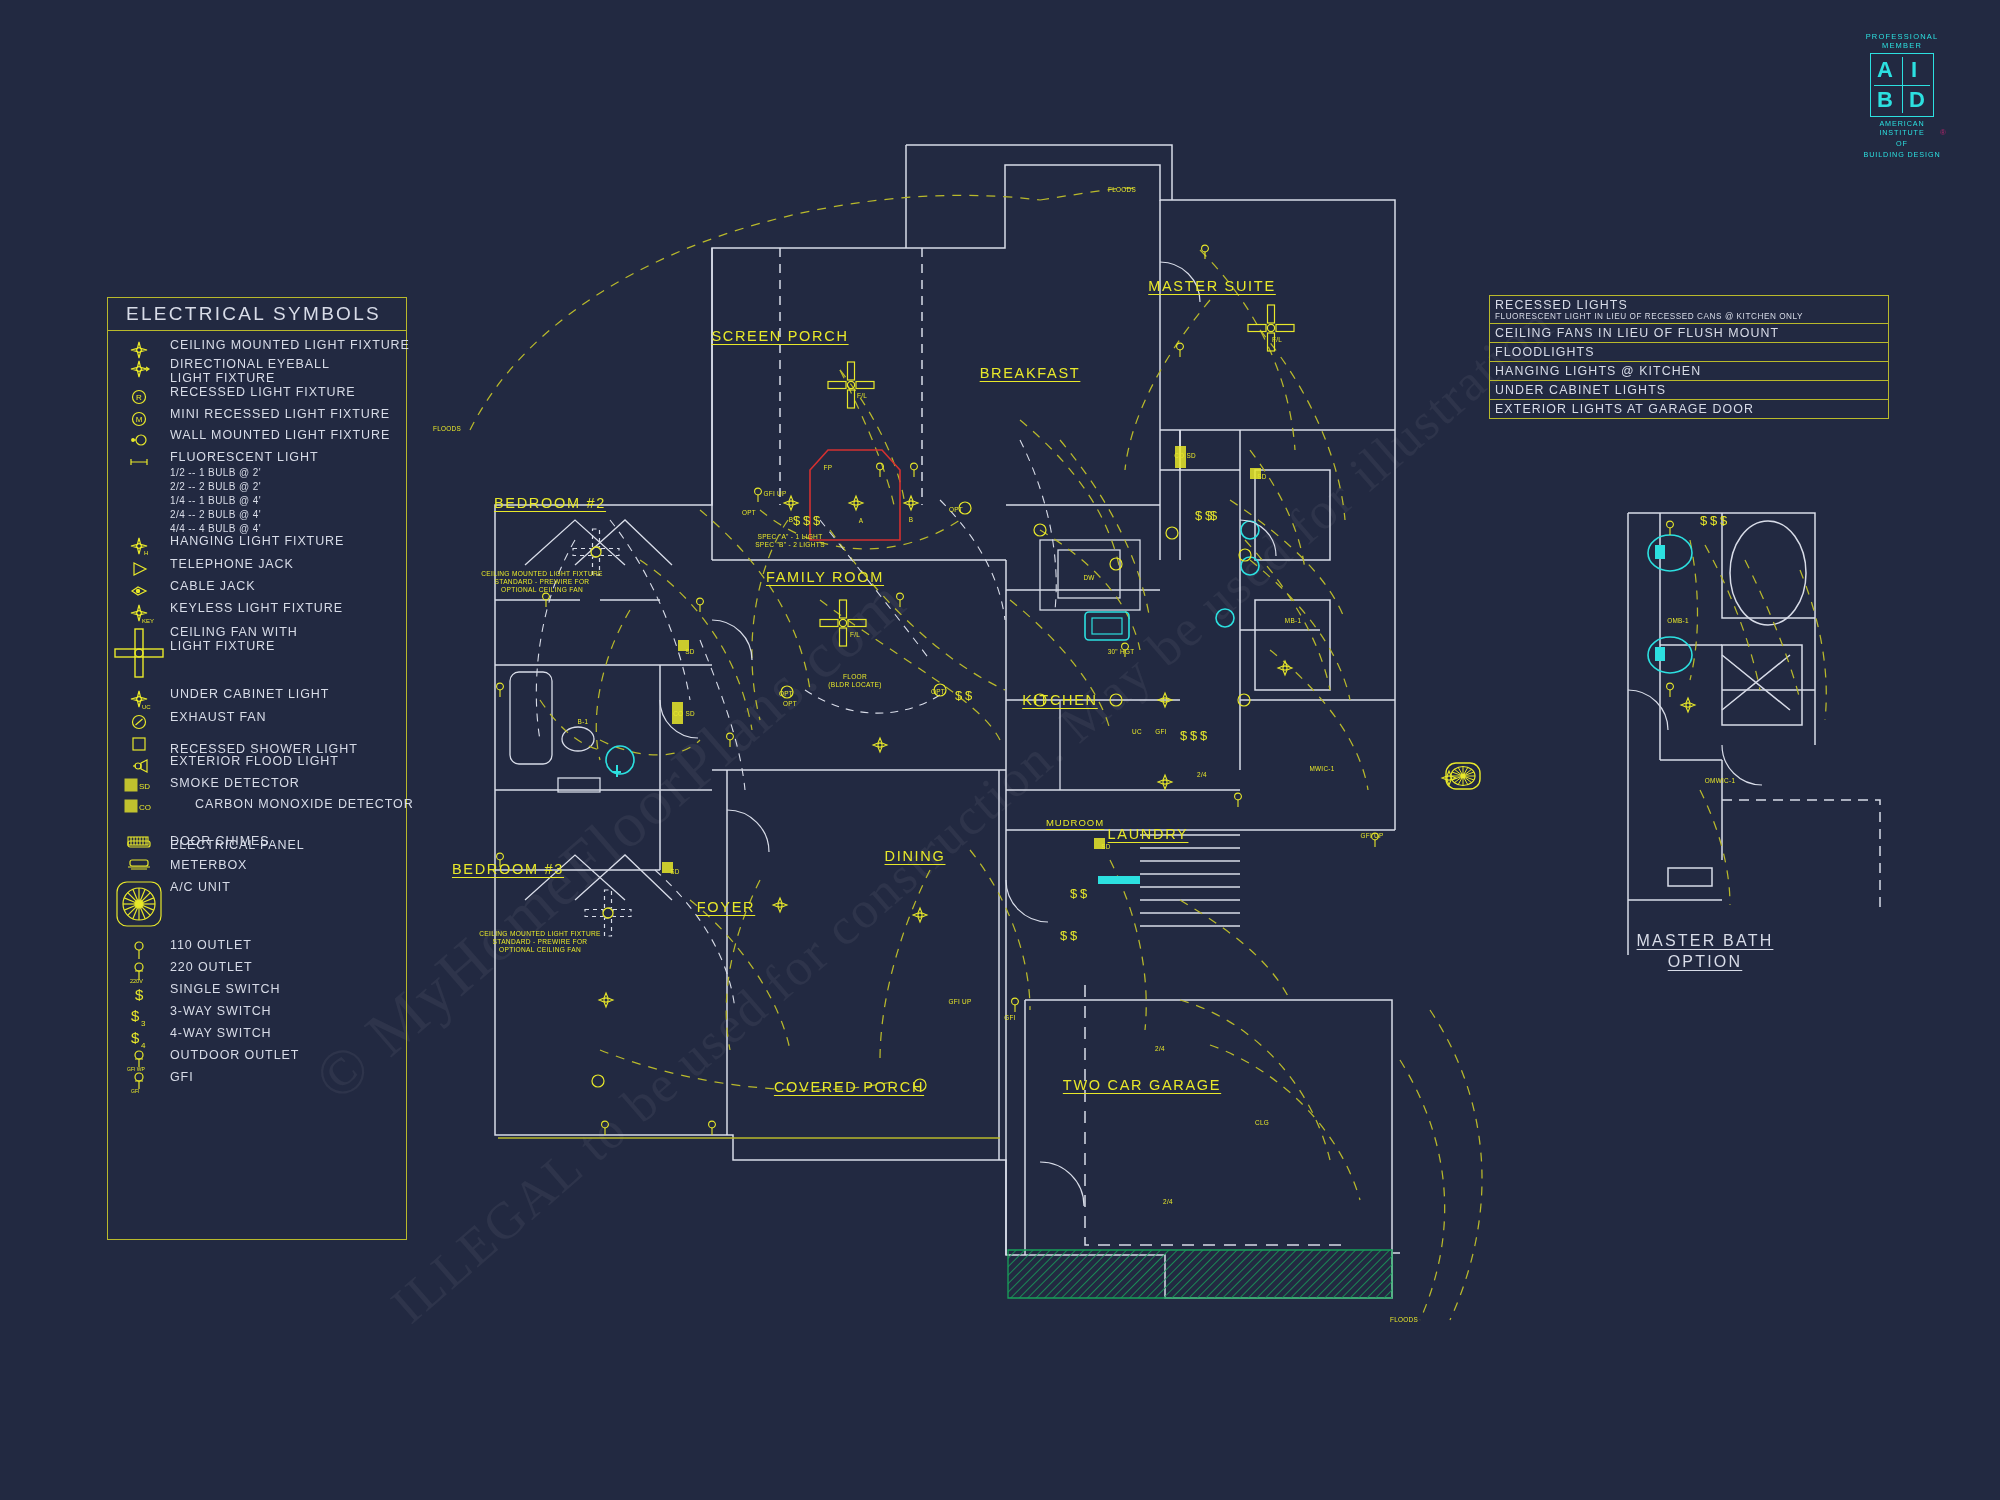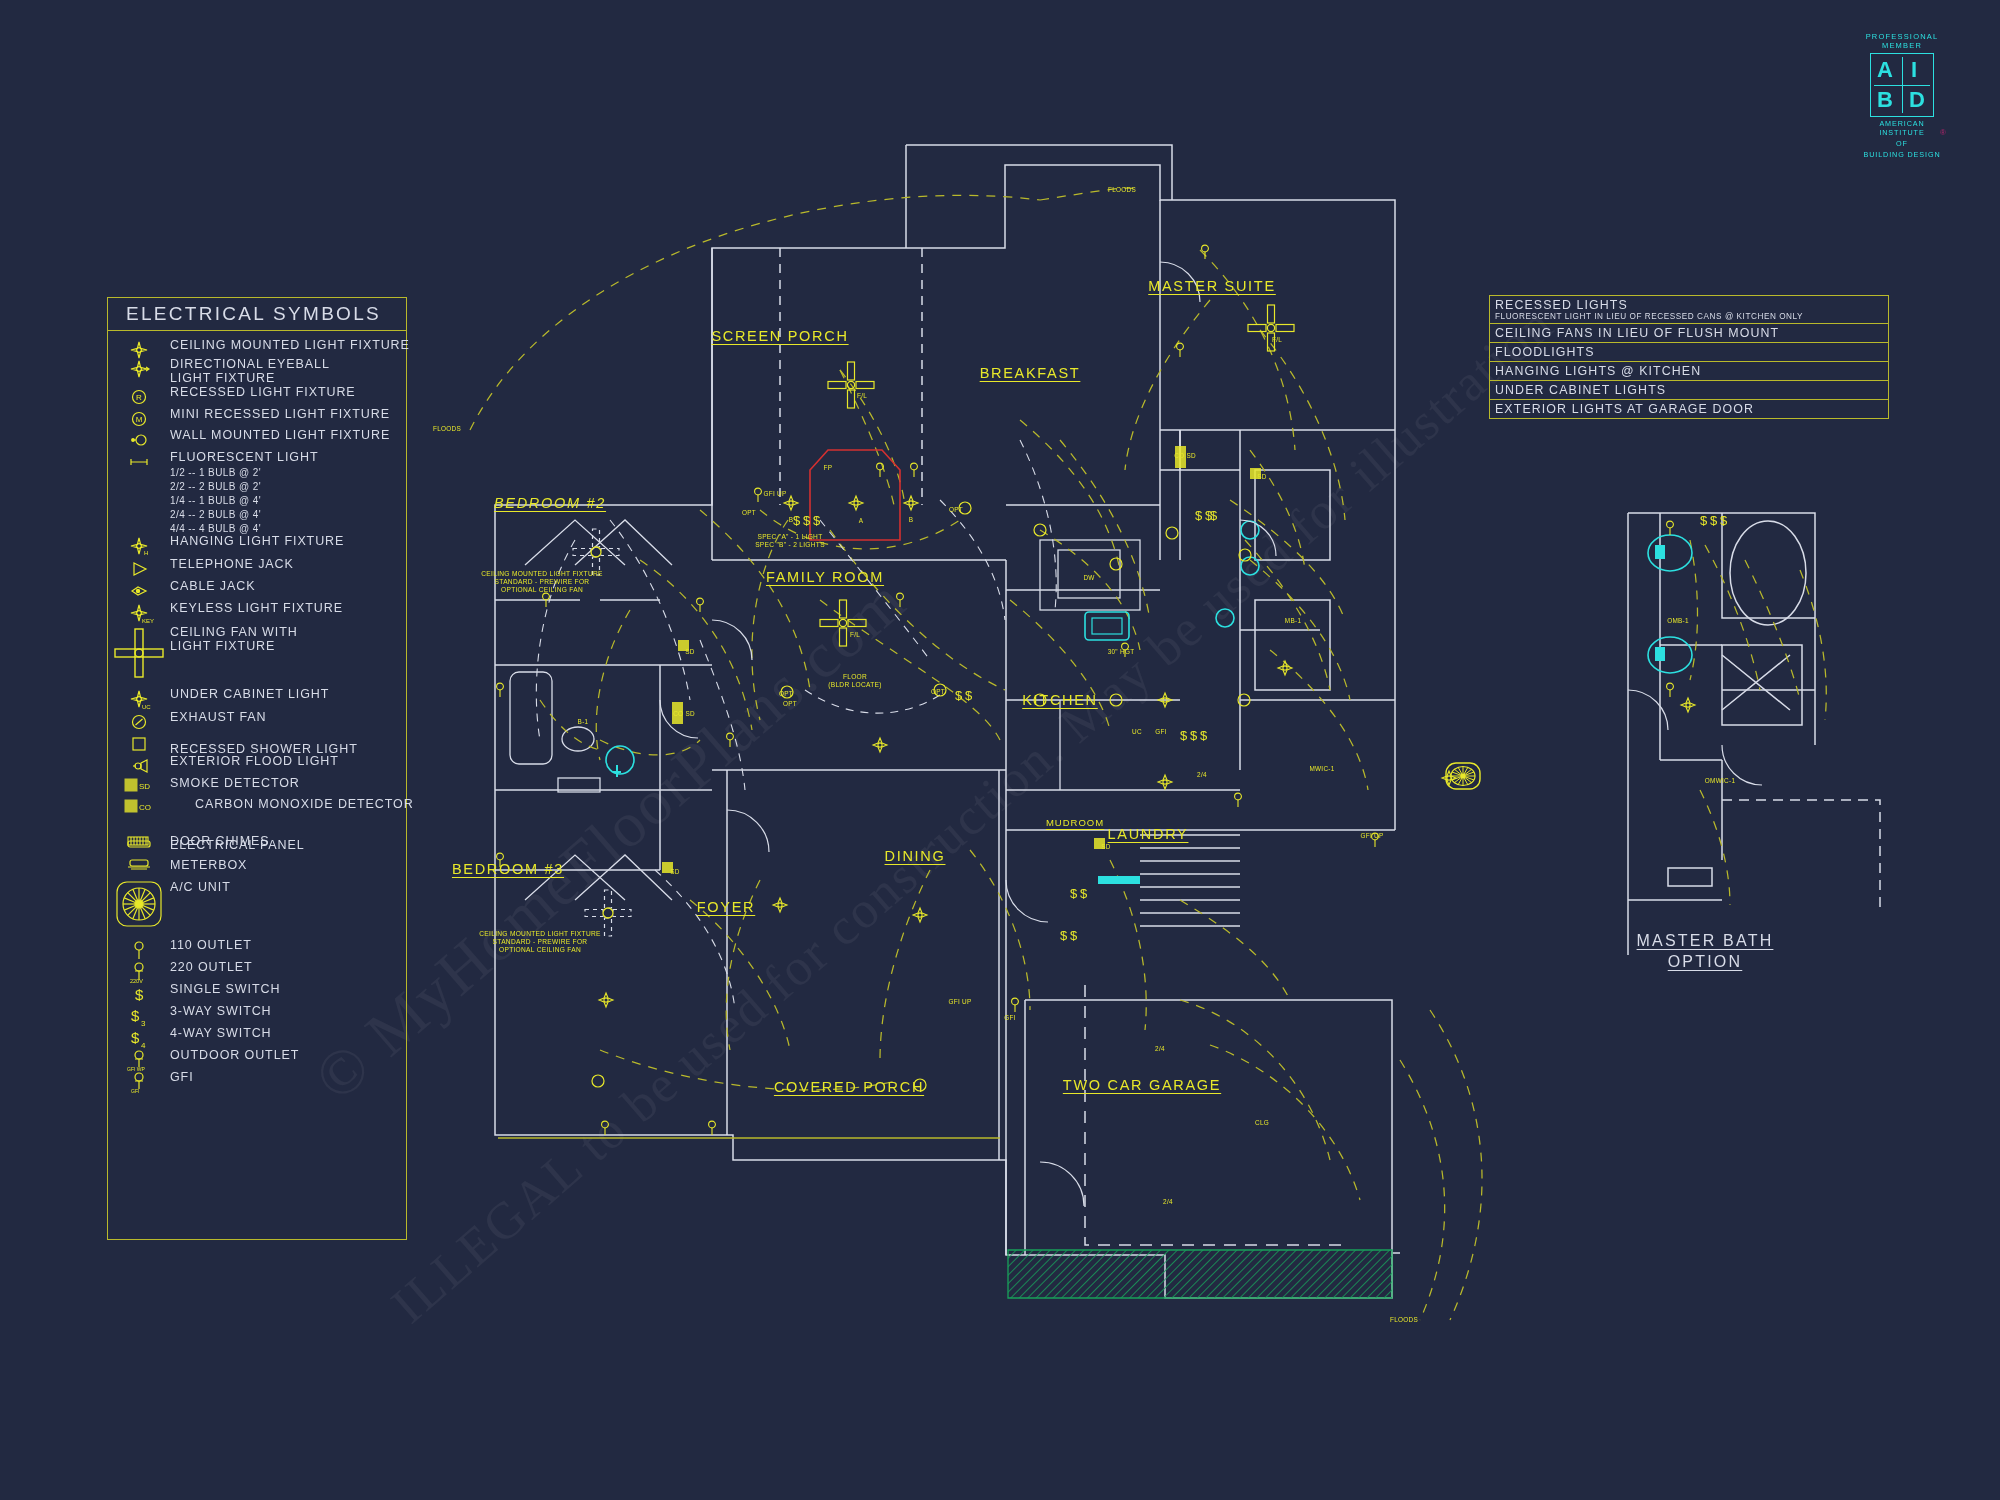--- a/index.html
+++ b/index.html
@@ -804,21 +804,21 @@
       <path d="M1722 745 A 40 40 0 0 0 1762 785"></path>
       <path d="M1040 1162 A 44 44 0 0 1 1084 1206"></path>
     </g>
 
   </svg>
 
   <div id="labels-layer">
       <div class="room" style="left: 780px; top: 328px; transform: translateX(-50%);">SCREEN PORCH</div>
       <div class="room" style="left: 1030px; top: 365px; transform: translateX(-50%);">BREAKFAST</div>
       <div class="room" style="left: 1212px; top: 278px; transform: translateX(-50%);">MASTER SUITE</div>
-      <div class="room" style="left: 550px; top: 495px; transform: translateX(-50%); font-style: italic;">BEDROOM #2</div>
+      <div class="room" style="left: 550px; top: 495px; transform: translateX(-50%);">BEDROOM #2</div>
       <div class="room" style="left: 782px; top: 569px; transform: translateX(-50%); margin-left: 43px;">FAMILY ROOM</div>
       <div class="room" style="left: 1060px; top: 692px; transform: translateX(-50%);">KITCHEN</div>
       <div class="room" style="left: 508px; top: 861px; transform: translateX(-50%);">BEDROOM #3</div>
       <div class="room" style="left: 726px; top: 899px; transform: translateX(-50%);">FOYER</div>
       <div class="room" style="left: 915px; top: 848px; transform: translateX(-50%);">DINING</div>
       <div class="room" style="left: 1148px; top: 826px; transform: translateX(-50%);">LAUNDRY</div>
       <div class="room" style="left: 849px; top: 1079px; transform: translateX(-50%);">COVERED PORCH</div>
       <div class="room" style="left: 1142px; top: 1077px; transform: translateX(-50%);">TWO CAR GARAGE</div>
       <div class="room sm" style="left: 1075px; top: 817px; transform: translateX(-50%);">MUDROOM</div>
       <div class="note" style="left: 542px; top: 570px; transform: translateX(-50%);">CEILING MOUNTED LIGHT FIXTURE

